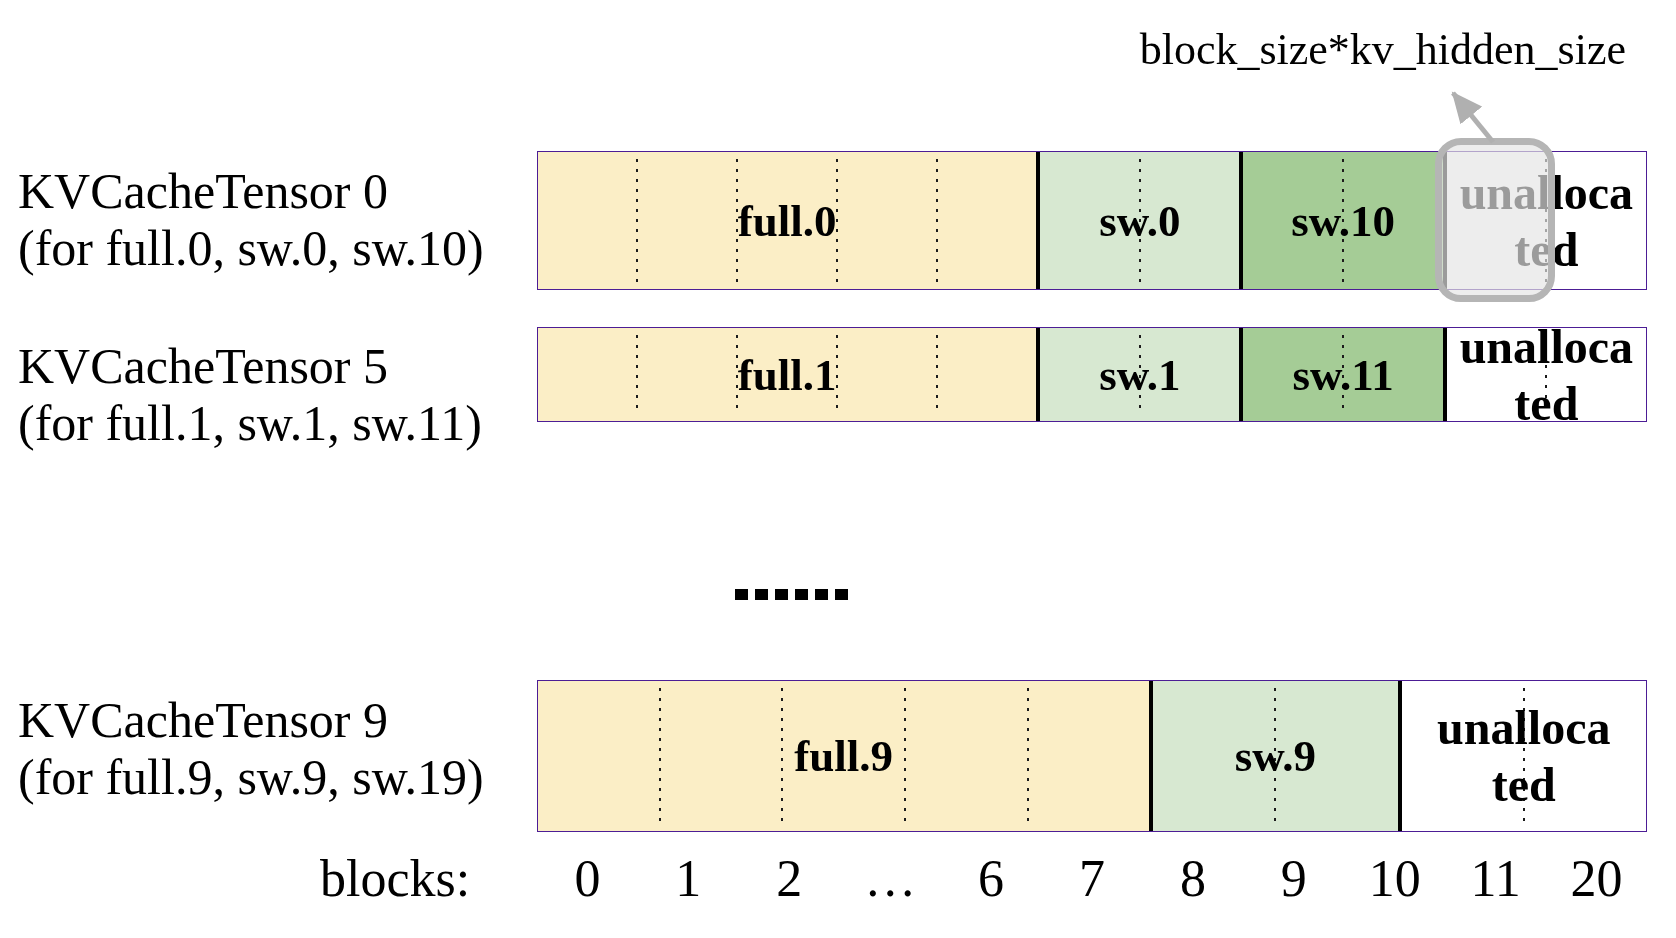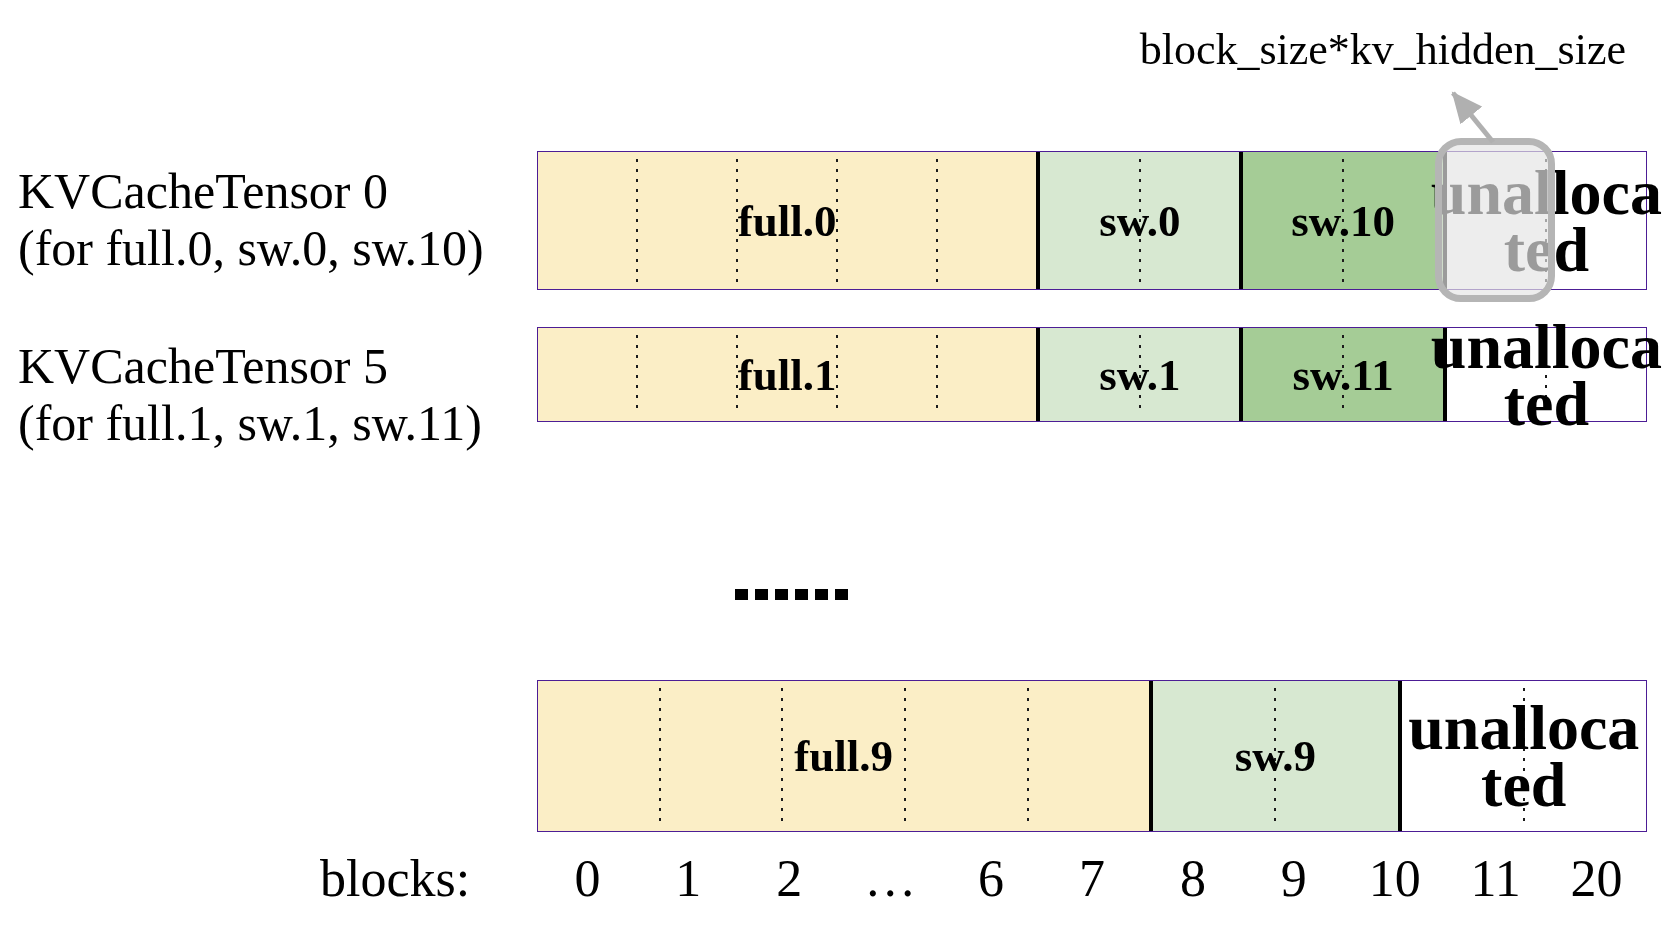--- a/index.html
+++ b/index.html
@@ -73,21 +73,21 @@
     inset: 0;
     display: flex;
     align-items: center;
     justify-content: center;
     font-weight: bold;
     font-size: 45px;
     pointer-events: none;
   }
   .seg-label.two-line {
     flex-direction: column;
-    font-size: 64px;
+    font-size: 48px;
     line-height: 57px;
   }
 
   
   .highlight {
     position: absolute;
     left: 1435px;
     top: 138px;
     width: 120px;
     height: 164px;
@@ -223,20 +223,24 @@
 
   <div class="dots" aria-label="……">
     <i></i>
       <i></i>
       <i></i>
       <i></i>
       <i></i>
       <i></i>
   </div>
 
+  <div class="rowlabel" id="rlabel9">
+    <div>KVCacheTensor 9</div>
+    <div>(for full.9, sw.9, sw.19)</div>
+  </div>
   <div class="row" id="row9">
     <div class="sec sec-full">
         <div class="cell"></div>
         <div class="dotline"></div>
         <div class="cell"></div>
         <div class="dotline"></div>
         <div class="cell"></div>
         <div class="dotline"></div>
         <div class="cell"></div>
         <div class="dotline"></div>

